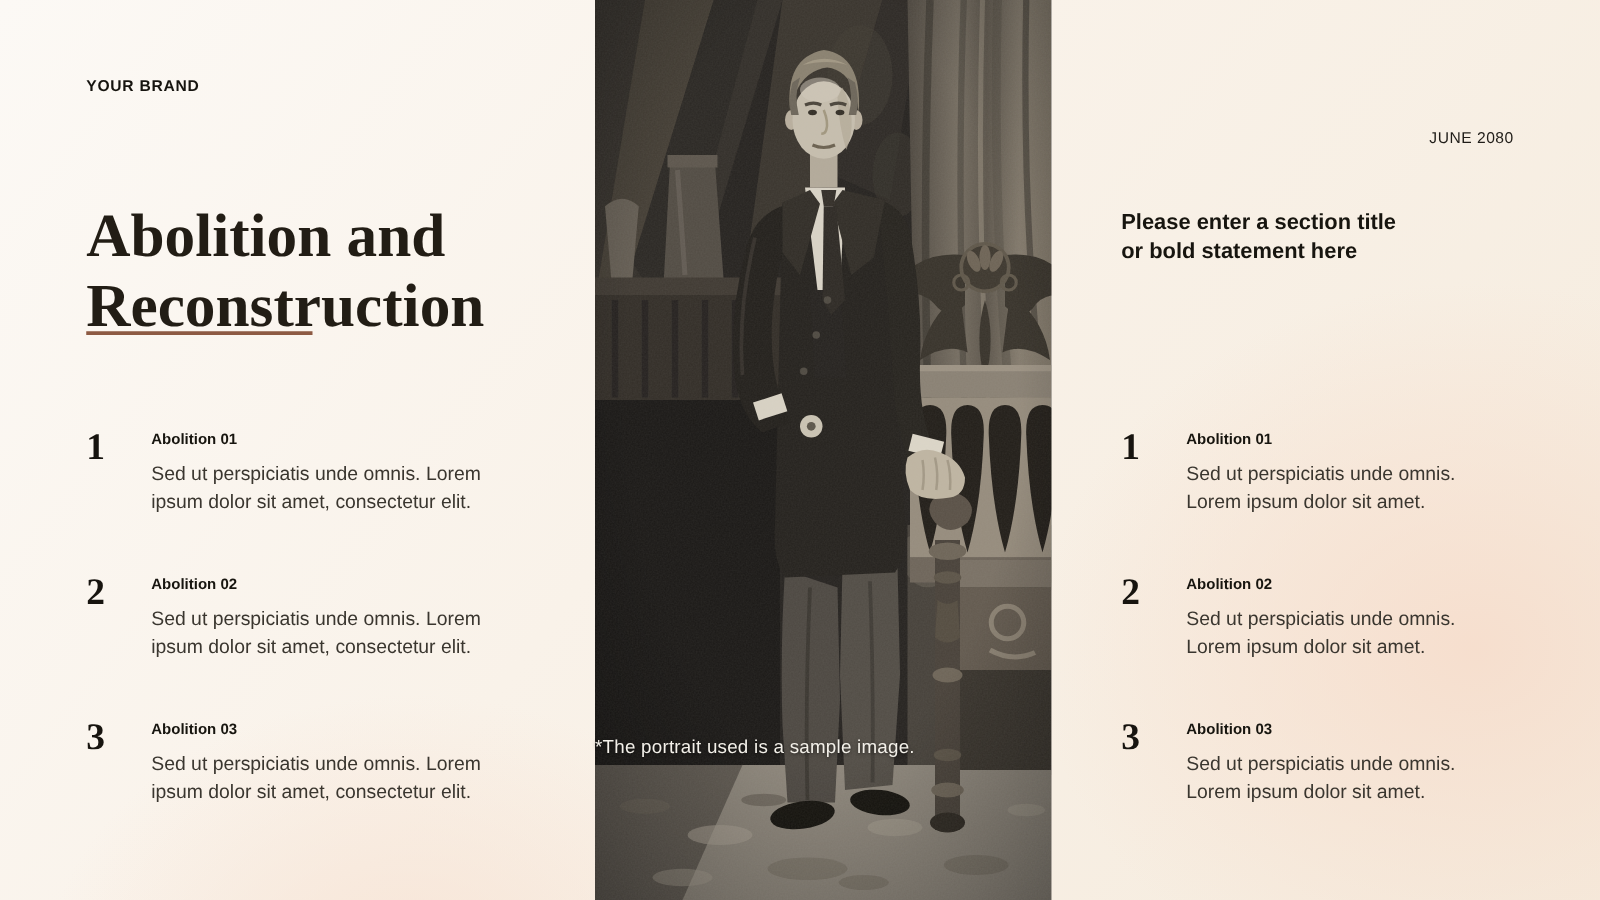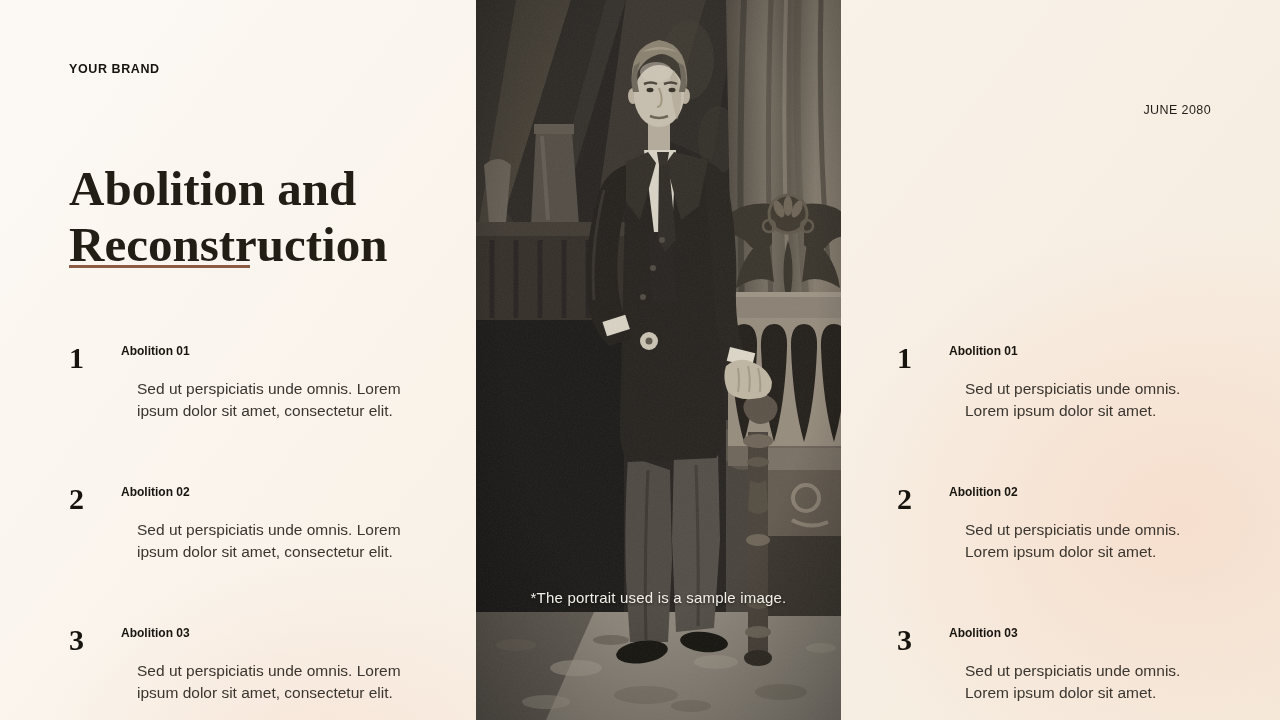--- a/index.html
+++ b/index.html
@@ -20,32 +20,32 @@
   }
   .title span{display:block;font-family:Liberation Serif, serif;}
   .rule{position:absolute;left:69px;top:265px;width:181px;height:3px;background:#8d5a43;}
   .list{position:absolute;top:341px;}
   .list-left{left:69px;width:400px;}
   .list-right{left:897px;width:320px;}
   .item{display:flex;margin-bottom:44px;}
   .num{width:52px;flex:0 0 52px;font-family:"Liberation Serif",serif;font-size:30px;line-height:30px;font-weight:600;color:#17140f;padding-top:2px;}
   .itx{flex:1;}
   .ih{font-size:12px;font-weight:700;color:#17150f;line-height:21px;margin:0 0 7px 0;}
-  .ib{font-size:15.5px;line-height:22px;color:#3a362f;margin:16px;}
+  .ib{font-size:15.5px;line-height:22px;color:#3a362f;margin:0;}
   .list-left .ib{width:292px;}
   .list-right .ib{width:240px;}
   
   .sec-head{position:absolute;left:897px;top:166px;width:300px;font-size:17.5px;font-weight:700;line-height:23px;color:#17150f;}
   .sec-head span{display:block;}
   .sec-body{position:absolute;left:897px;top:227px;width:268px;font-size:15.5px;line-height:22px;color:#3a362f;}
   
   .photo{position:absolute;left:476px;top:0;width:365px;height:720px;background:#262320;}
   .photo svg{display:block;width:100%;height:100%;}
   .caption{
-    position:absolute;left:0;right:0;top:589px;text-align:center;
+    position:absolute;left:0;right:0;top:589px;
     font-size:15px;color:#f3f0e9;letter-spacing:.2px;text-shadow:0 1px 3px rgba(0,0,0,.55);
   }
 </style>
 </head>
 <body>
 
 <div class="slide">
 
   <div class="brand">YOUR BRAND</div>
   <div class="date">JUNE 2080</div>
@@ -234,20 +234,24 @@
         <path d="M250,366 Q262,356 276,362 Q292,368 296,382 Q296,396 284,398 Q262,402 252,392 Q246,378 250,366 Z" fill="#bfb5a2"></path>
         <path d="M262,368 q2,12 0,24 M272,366 q3,13 1,26 M282,368 q3,11 2,24" stroke="#9c9280" stroke-width="2" fill="none" opacity="0.8"></path>
       </g>
 
       <rect width="365" height="720" fill="url(#vign)"></rect>
       <rect width="365" height="720" filter="url(#grain)" opacity="0.5"></rect>
     </svg>
     <div class="caption">*The portrait used is a sample image.</div>
   </div>
 
+  <div class="sec-head">
+      <span>Please enter a section title</span>
+      <span>or bold statement here</span>
+    </div>
 
   <div class="list list-right">
     <div class="item">
       <div class="num">1</div>
       <div class="itx">
         <p class="ih">Abolition 01</p>
         <p class="ib">Sed ut perspiciatis unde omnis. Lorem ipsum dolor sit amet.</p>
       </div>
     </div>
     <div class="item">

